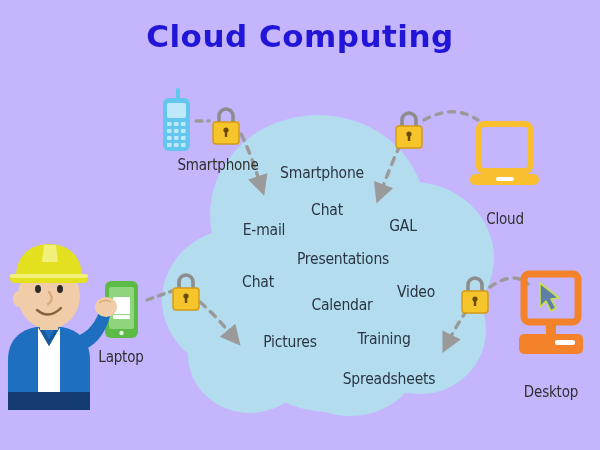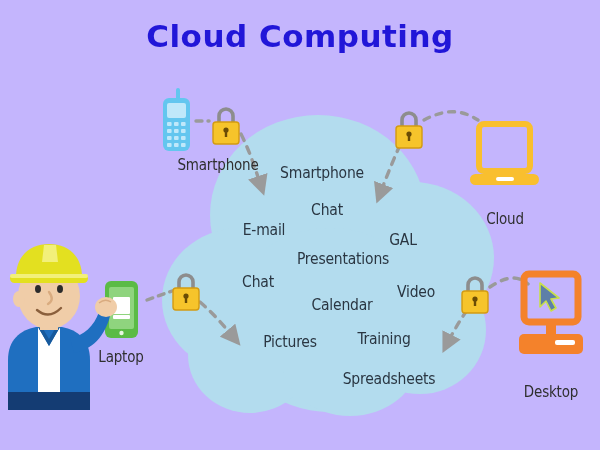--- a/index.html
+++ b/index.html
@@ -196,21 +196,21 @@
       <rect x="10" y="274" width="78" height="9" rx="4.5" fill="#e3e020"></rect>
       <rect x="10" y="274" width="78" height="4" rx="2" fill="#f2f07a"></rect>
     </g>
   </svg>
 
   <div class="title">Cloud Computing</div>
 
   <div class="cloud-label" style="left:322px; top:173px;">Smartphone</div>
   <div class="cloud-label" style="left:327px; top:210px;">Chat</div>
   <div class="cloud-label" style="left:264px; top:230px;">E-mail</div>
-  <div class="cloud-label" style="left:403px; top:240px;">GAL</div>
+  <div class="cloud-label" style="left:403px; top:226px;">GAL</div>
   <div class="cloud-label" style="left:343px; top:259px;">Presentations</div>
   <div class="cloud-label" style="left:258px; top:282px;">Chat</div>
   <div class="cloud-label" style="left:416px; top:292px;">Video</div>
   <div class="cloud-label" style="left:342px; top:305px;">Calendar</div>
   <div class="cloud-label" style="left:290px; top:342px;">Pictures</div>
   <div class="cloud-label" style="left:384px; top:339px;">Training</div>
   <div class="cloud-label" style="left:389px; top:379px;">Spreadsheets</div>
 
   <div class="device-label" style="left:178px; top:165px;margin-left:40px;">Smartphone</div>
   <div class="device-label" style="left:505px; top:219px;">Cloud</div>

